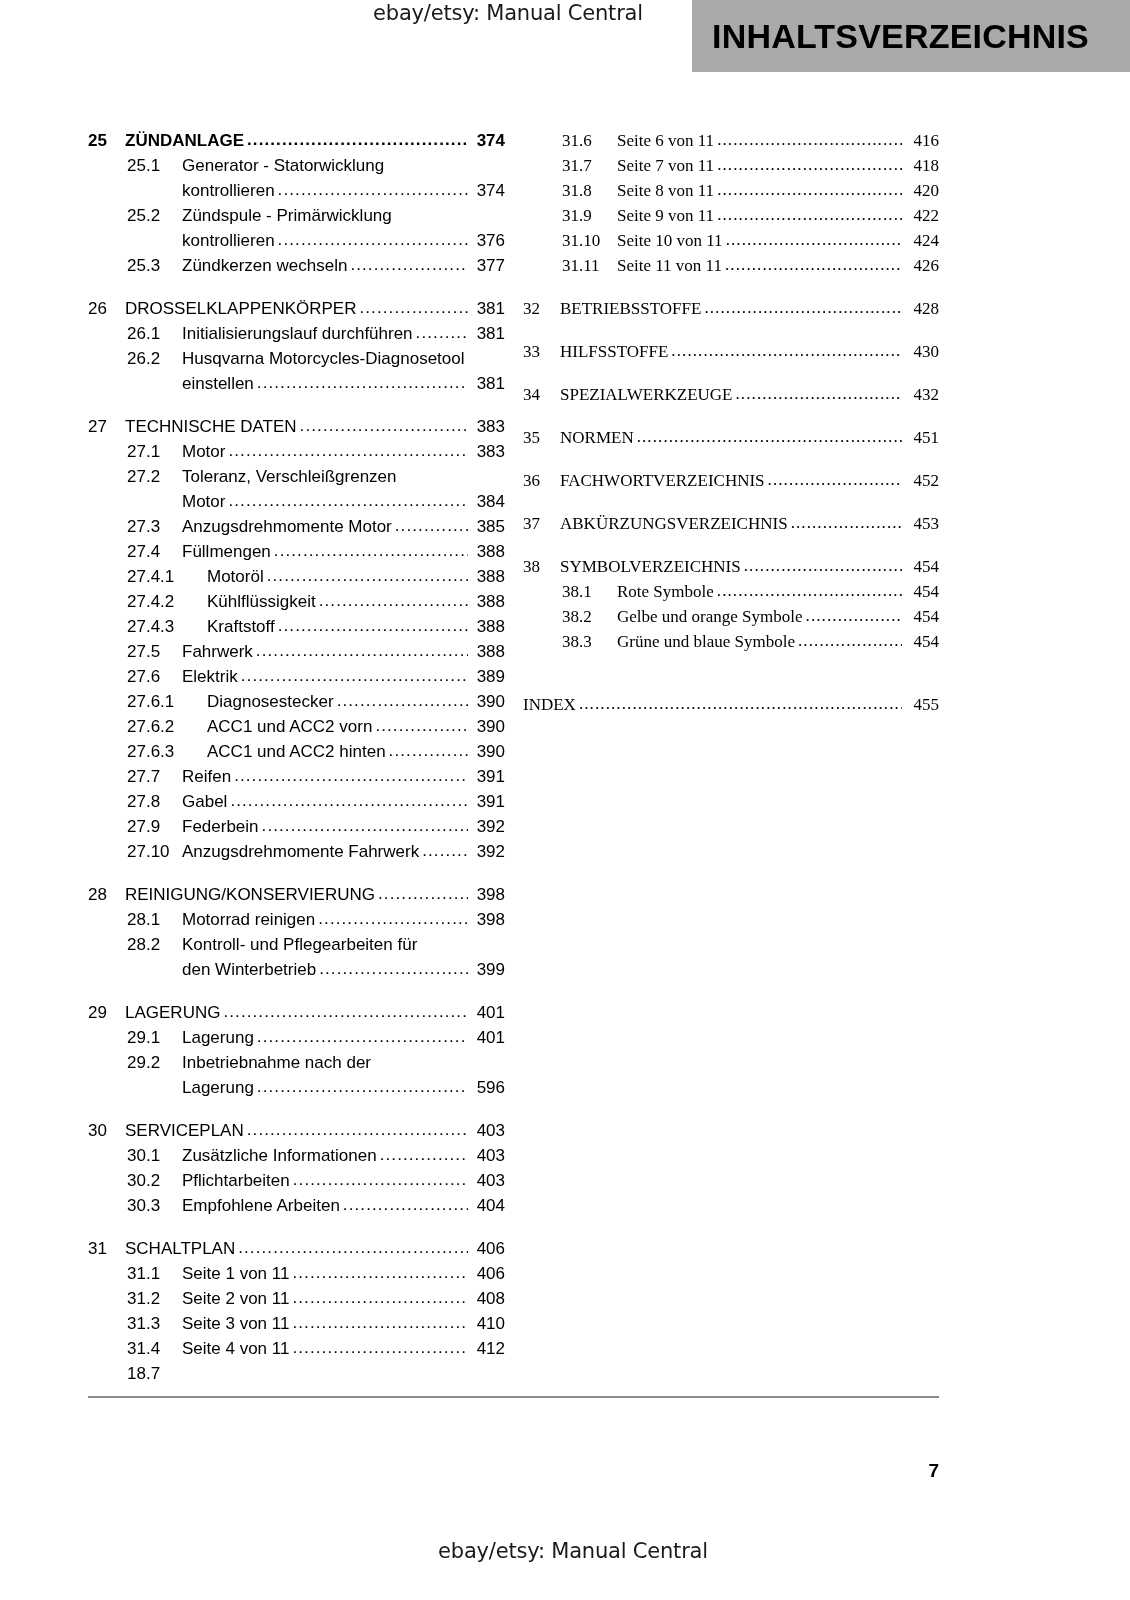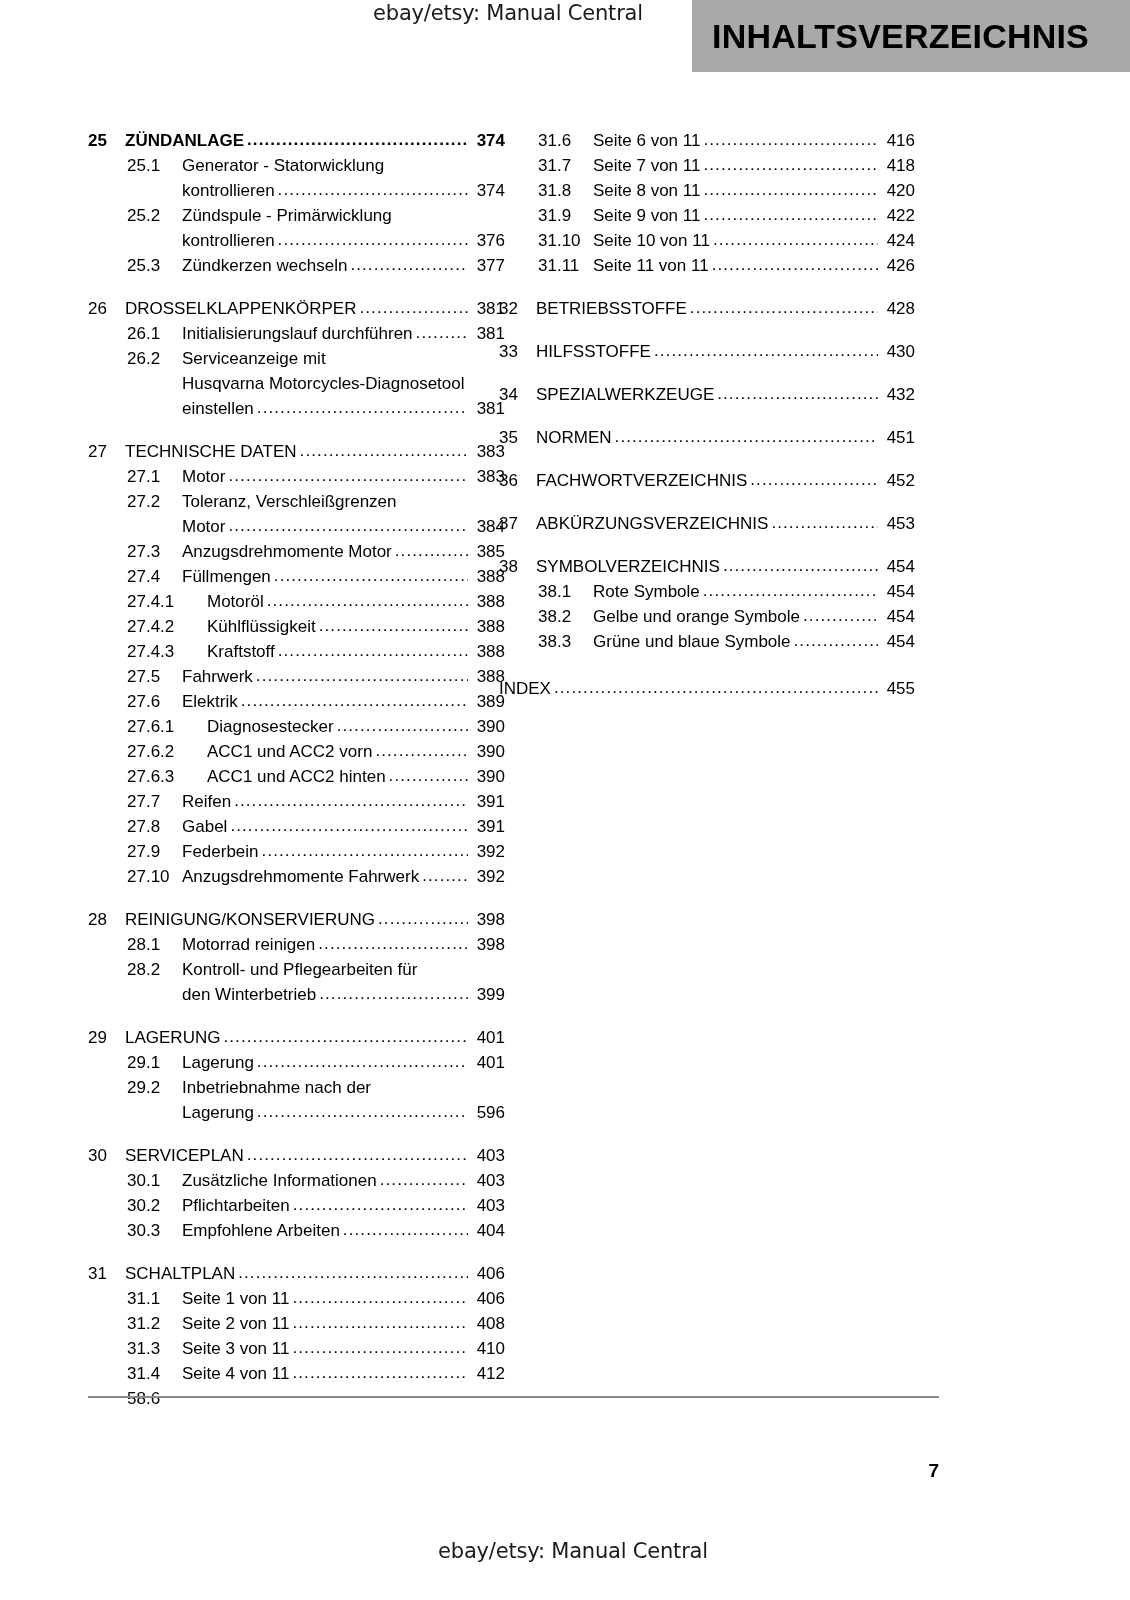--- a/index.html
+++ b/index.html
@@ -62,32 +62,32 @@
     position: absolute;
     left: 0;
     top: 128px;
     width: 1130px;
   }
   .toc-col {
     position: absolute;
     top: 0;
   }
   #toc-col-left  { left: 88px;  width: 417px; }
-  #toc-col-right { left: 499px; width: 416px; }
+  #toc-col-right { left: 523px; width: 416px; font-family: Liberation Serif, serif; }
 
   .toc-entry {
     display: flex;
     align-items: baseline;
     width: 100%;
     line-height: 25px;
   }
   
   .toc-entry.lvl1 { margin-top: 18px; }
   .toc-entry.lvl1.first { margin-top: 0; font-weight: bold; }
-  .toc-entry.index { margin-top: 22px; }
+  .toc-entry.index { margin-top: 38px; }
 
   .num {
     flex: 0 0 auto;
     font-size: 17px;
     white-space: nowrap;
   }
   .lvl1 > .num { width: 37px; }
   .lvl2 > .num { width: 55px; margin-left: 39px; }
   .lvl3 > .num { width: 80px; margin-left: 39px; }
 
@@ -221,25 +221,20 @@
             <span class="title-text">Initialisierungslauf durchführen</span>
             <span class="leader">........................................................................................................................</span>
             <span class="page">381</span>
           </div>
         </div>
       </div>
       <div class="toc-entry lvl2">
         <span class="num">26.2</span>
         <div class="title-wrap">
           <div class="title-line">
-            <span class="title-text">Serviceanzeige mit</span>
-            <span class="leader hidden">........................................................................................................................</span>
-            <span class="page blank">381</span>
-          </div>
-          <div class="title-line">
             <span class="title-text">Husqvarna Motorcycles-Diagnosetool</span>
             <span class="leader hidden">........................................................................................................................</span>
             <span class="page blank">381</span>
           </div>
           <div class="title-line">
             <span class="title-text">einstellen</span>
             <span class="leader">........................................................................................................................</span>
             <span class="page">381</span>
           </div>
         </div>
@@ -573,21 +568,21 @@
         <span class="num">31.4</span>
         <div class="title-wrap">
           <div class="title-line">
             <span class="title-text">Seite 4 von 11</span>
             <span class="leader">........................................................................................................................</span>
             <span class="page">412</span>
           </div>
         </div>
       </div>
       <div class="toc-entry lvl2">
-        <span class="num">58.6</span>
+        <span class="num">18.7</span>
       </div>
     </div>
   <div class="toc-col" id="toc-col-right">
       <div class="toc-entry lvl2">
         <span class="num">31.6</span>
         <div class="title-wrap">
           <div class="title-line">
             <span class="title-text">Seite 6 von 11</span>
             <span class="leader">........................................................................................................................</span>
             <span class="page">416</span>

